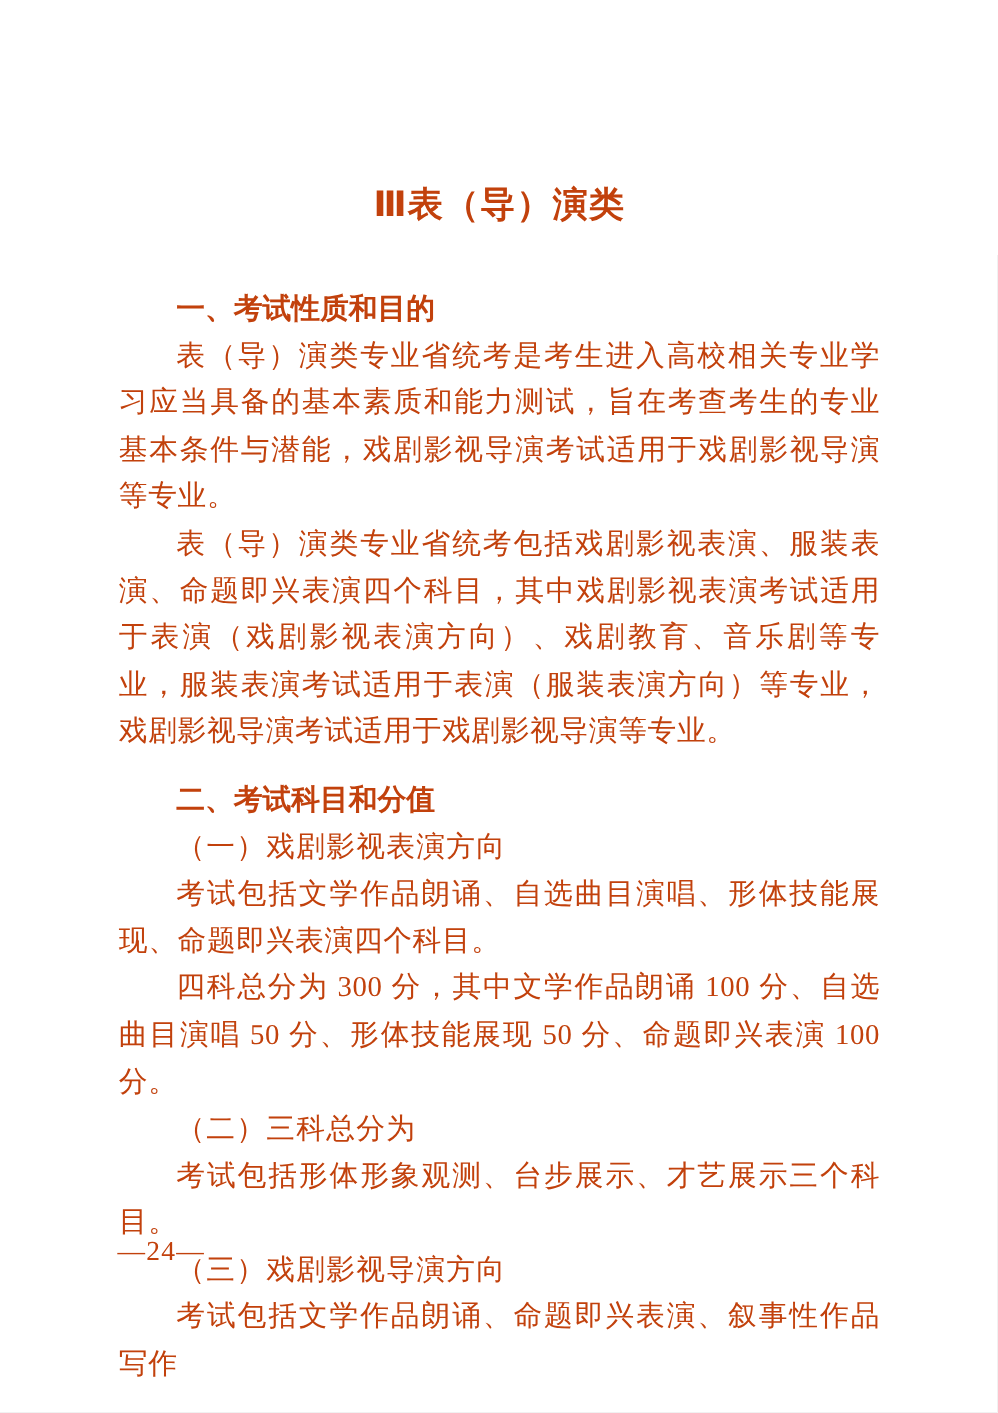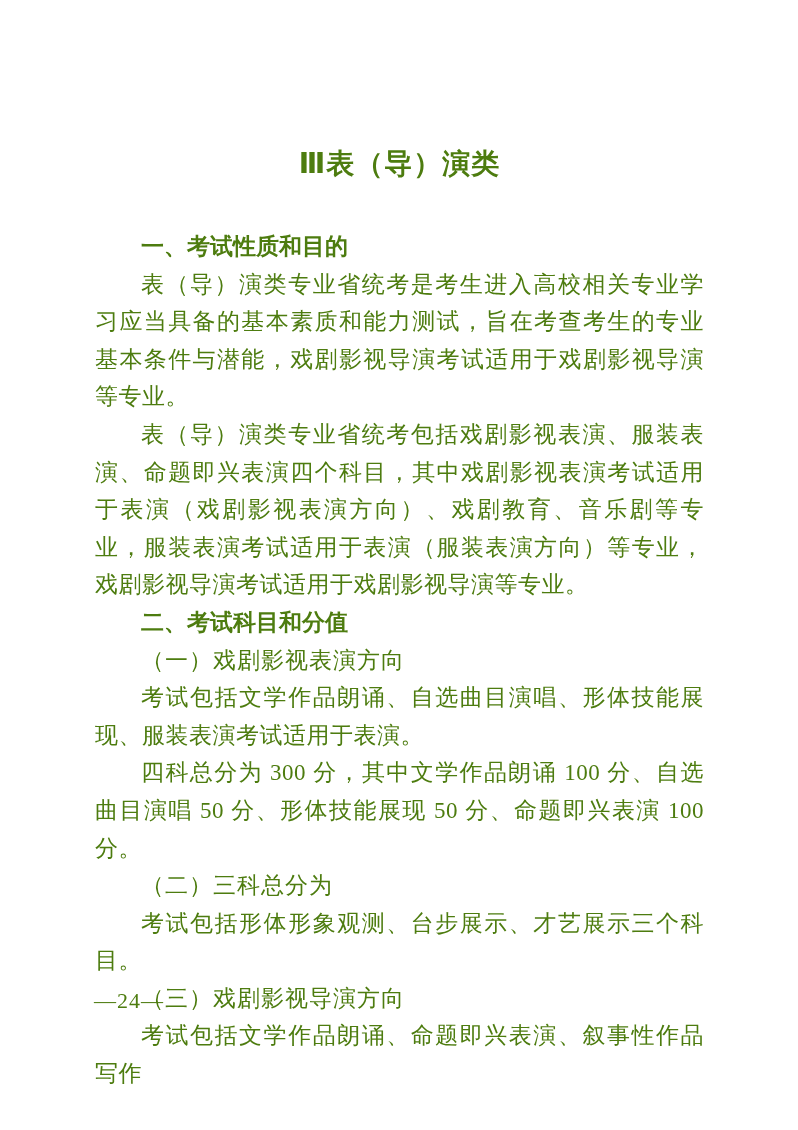--- a/index.html
+++ b/index.html
@@ -6,21 +6,21 @@
     margin: 0;
     padding: 0;
     background: #e8e8e8;
   }
   .doc-page {
     position: relative;
     width: 798px;
     height: 1130px;
     margin: 0 auto;
     background: #ffffff;
-    color: #4d7c0f;
+    color: #c2410c;
     font-family: "Liberation Serif", "DejaVu Serif", serif;
     overflow: hidden;
   }
   .doc-content {
     position: absolute;
     left: 95px;
     right: 94px;
     top: 146px;
   }
   .doc-title {
@@ -37,20 +37,21 @@
     font-size: 23px;
     line-height: 37.6px;
     text-align: justify;
     text-justify: inter-ideograph;
   }
   .block.heading {
     font-family: "Liberation Sans", "DejaVu Sans", sans-serif;
     font-weight: 700;
     text-indent: 2em;
     text-align: left;
+    margin-top: 17px;
   }
   .block.subheading {
     text-indent: 2em;
     text-align: left;
     letter-spacing: 1px;
   }
   .block.paragraph {
     text-indent: 2em;
     letter-spacing: 0.5px;
   }
@@ -70,21 +71,21 @@
   <div class="doc-content">
     <h1 class="doc-title">Ⅲ表（导）演类</h1>
 
     <p class="block heading">一、考试性质和目的</p>
     <p class="block paragraph">表（导）演类专业省统考是考生进入高校相关专业学习应当具备的基本素质和能力测试，旨在考查考生的专业基本条件与潜能，戏剧影视导演考试适用于戏剧影视导演等专业。</p>
     <p class="block paragraph">表（导）演类专业省统考包括戏剧影视表演、服装表演、命题即兴表演四个科目，其中戏剧影视表演考试适用于表演（戏剧影视表演方向）、戏剧教育、音乐剧等专业，服装表演考试适用于表演（服装表演方向）等专业，戏剧影视导演考试适用于戏剧影视导演等专业。</p>
 
     <p class="block heading">二、考试科目和分值</p>
 
     <p class="block subheading">（一）戏剧影视表演方向</p>
-    <p class="block paragraph">考试包括文学作品朗诵、自选曲目演唱、形体技能展现、服装表演考试适用于表演。</p>
+    <p class="block paragraph">考试包括文学作品朗诵、自选曲目演唱、形体技能展现、命题即兴表演四个科目。</p>
     <p class="block paragraph">四科总分为 300 分，其中文学作品朗诵 100 分、自选曲目演唱 50 分、形体技能展现 50 分、命题即兴表演 100 分。</p>
 
     <p class="block subheading">（二）三科总分为</p>
     <p class="block paragraph">考试包括形体形象观测、台步展示、才艺展示三个科目。</p>
 
     <p class="block subheading">（三）戏剧影视导演方向</p>
     <p class="block paragraph">考试包括文学作品朗诵、命题即兴表演、叙事性作品写作</p>
   </div>
 
   <div class="page-number">—24—</div>

